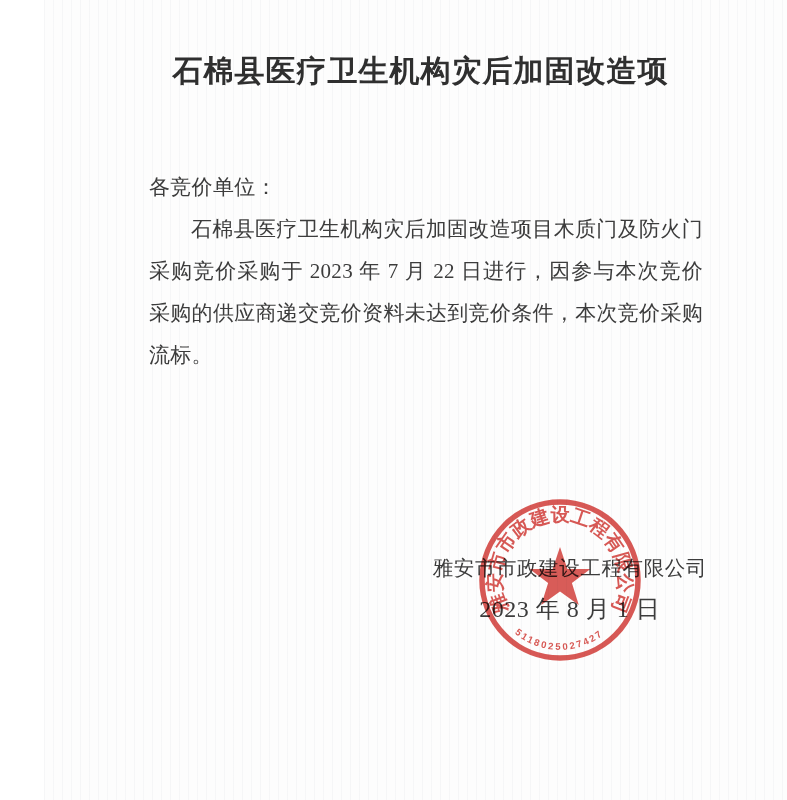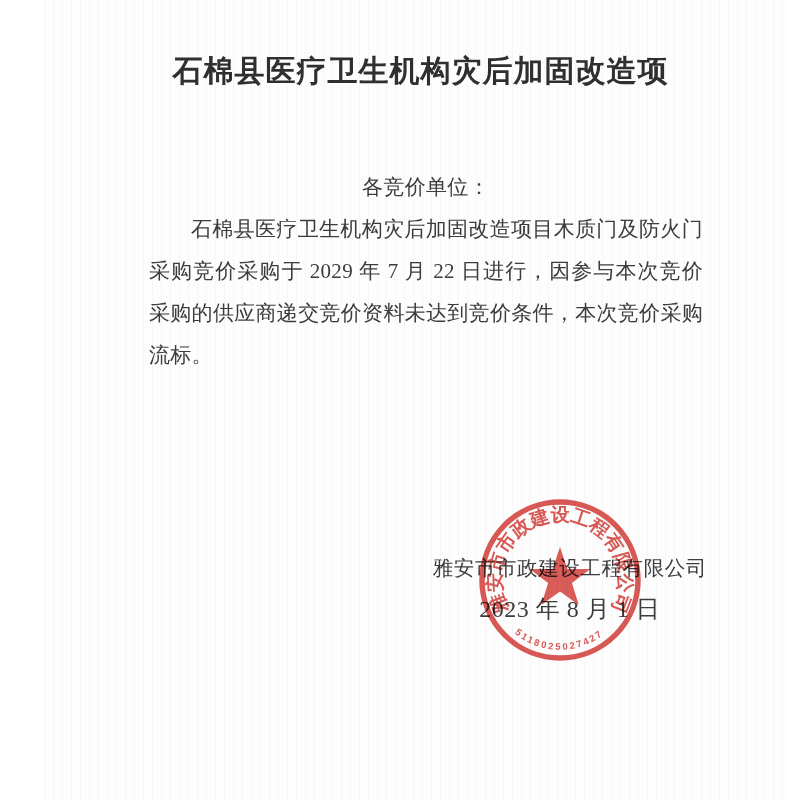--- a/index.html
+++ b/index.html
@@ -54,21 +54,21 @@
     color: #3c3c3c;
   }
   .body-text p {
     margin: 0;
     text-align: justify;
   }
   .body-text p.para {
     text-indent: 2em;
   }
   .body-text p.salutation {
-    text-align: center;
+    text-align: left;
   }
 
   
   .signature {
     position: absolute;
     top: 553px;
     right: 124px;
     text-align: center;
     font-family: "Liberation Serif", serif;
     color: #3c3c3c;
@@ -127,21 +127,21 @@
 <body>
 
 <div class="page">
 
   <h1 class="title">
     <span class="t-line">石棉县医疗卫生机构灾后加固改造项</span>
   </h1>
 
   <div class="body-text">
     <p class="salutation">各竞价单位：</p>
-    <p class="para">石棉县医疗卫生机构灾后加固改造项目木质门及防火门采购竞价采购于 2029 年 7 月 22 日进行，因参与本次竞价采购的供应商递交竞价资料未达到竞价条件，本次竞价采购流标。</p>
+    <p class="para">石棉县医疗卫生机构灾后加固改造项目木质门及防火门采购竞价采购于 2023 年 7 月 22 日进行，因参与本次竞价采购的供应商递交竞价资料未达到竞价条件，本次竞价采购流标。</p>
   </div>
 
   <div class="signature">
     <div class="company">雅安市市政建设工程有限公司</div>
     <div class="date">2023 年 8 月 1 日</div>
   </div>
 
   <svg class="seal" viewBox="0 0 170 170" xmlns="http://www.w3.org/2000/svg">
     <defs>
       <path id="arcTop" d="M 33.9 114.5 A 59 59 0 1 1 136.1 114.5"></path>

